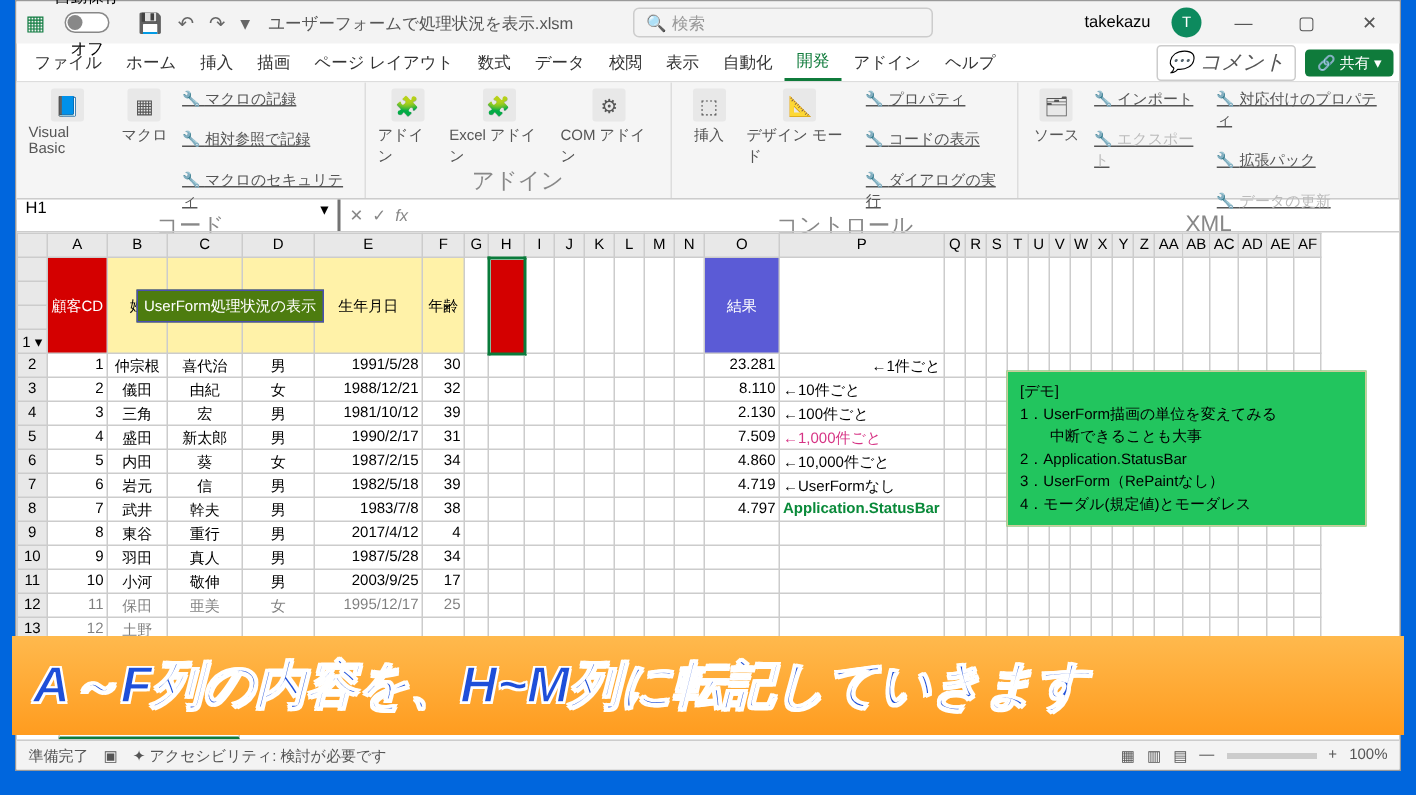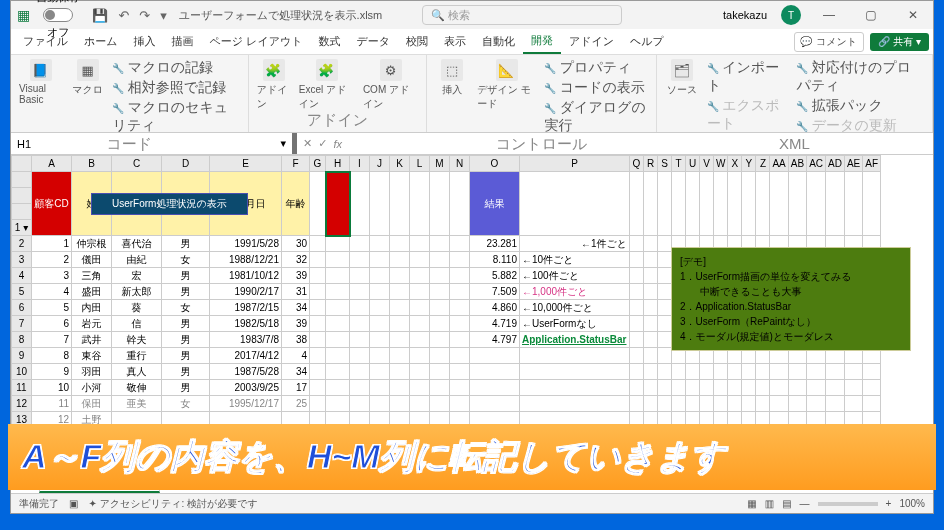--- a/index.html
+++ b/index.html
@@ -12,54 +12,54 @@
 .titlebar .qicons { display:flex; gap:10px; color:#666; font-size:13px; margin-left:6px; }
 .titlebar .titletext { margin-left:12px; color:#555; }
 .searchbox { margin-left:40px; display:flex; align-items:center; border:1px solid #ccc; border-radius:4px; padding:2px 8px; font-size:11px; color:#999; width:200px; height:20px; }
 .titlebar .right { margin-left:auto; display:flex; align-items:center; gap:14px; }
 .avatar { width:20px; height:20px; border-radius:50%; background:#0d8a5e; color:#fff; font-size:10px; display:flex; align-items:center; justify-content:center; }
 .winbtn { width:28px; text-align:center; color:#555; font-size:12px; }
 .menubar { height:26px; display:flex; align-items:center; font-size:11px; padding:0 4px; gap:0; border-bottom:1px solid #ddd; }
 .menubar .tab { padding:4px 8px; color:#333; }
 .menubar .tab.active { border-bottom:2px solid #0f7b3b; color:#0f7b3b; }
 .menubar .rightbtns { margin-left:auto; display:flex; gap:6px; align-items:center; }
-.btn-comment { border:1px solid #ccc; border-radius:3px; padding:2px 6px; font-size:10px; color:#555; }
+.btn-comment { border:1px solid #ccc; border-radius:3px; padding:2px 6px; font-size:14px; color:#555;font-style:italic; }
 .btn-share { background:#0f7b3b; color:#fff; border-radius:3px; padding:2px 8px; font-size:10px; }
 .ribbon { height:78px; background:#f5f5f5; display:flex; font-size:10px; color:#555; border-bottom:1px solid #ccc; }
 .rgroup { border-right:1px solid #ddd; padding:4px 8px 2px; display:flex; flex-direction:column; justify-content:space-between; }
 .rgroup .gname { text-align:center; font-size:15px; color:#888; }
 .rgroup .gbody { display:flex; gap:8px; align-items:flex-start; flex:1; }
 .rbtn { display:flex; flex-direction:column; align-items:center; gap:2px; min-width:34px; }
 .ricon { width:22px; height:22px; background:#e8e8e8; border-radius:2px; display:flex; align-items:center; justify-content:center; font-size:13px; }
-.rlist { display:flex; flex-direction:column; gap:2px; font-size:14px; }
+.rlist { display:flex; flex-direction:column; gap:13px; font-size:10px;text-decoration:underline; }
 .rlist span::before { content:"🔧 "; font-size:10px; }
 .namebox-row { height:22px; display:flex; align-items:center; border-bottom:1px solid #ccc; font-size:11px; }
-.namebox { width:286px; border-right:5px solid #737373; padding:0 6px; height:100%; display:flex; align-items:center; justify-content:space-between; }
+.namebox { width:216px; border-right:2px solid #737373; padding:0 6px; height:100%; display:flex; justify-content:space-between; }
 .fx-area { display:flex; align-items:center; gap:6px; padding:0 6px; color:#888; }
 .grid-wrap { flex:1; overflow:hidden; position:relative; }
 table.grid { border-collapse:collapse; font-size:10px; table-layout:fixed; }
 .grid th, .grid td { border:1px solid #ccc; height:16px; padding:0 2px; text-align:center; overflow:hidden; white-space:nowrap; }
 .grid th { background:#e8e8e8; font-weight:normal; }
 .rowhead { background:#e8e8e8; width:20px; min-width:20px; }
 .hdr-yellow { background:#fff2a8; }
 .hdr-red { background:#d40000; color:#fff; }
 .hdr-blue { background:#5b5bd6; color:#fff; }
-.shape-btn { background:#0c4a6e; color:#fff; padding:3px 20px; font-size:10px; border:1px solid #4a4fb1; }
+.shape-btn { background:#4d7c0f; color:#fff; padding:3px 4px; font-size:10px; border:1px solid #4a4fb1; }
 .num { text-align:right !important; padding-right:4px; }
 .note-pink { background:#ffe8f3; border:1px solid #d0a0c0; padding:6px 10px; font-size:11px; text-align:left; }
-.note-yellow { background:#4d7c0f; border:1px solid #cc9; padding:6px 8px; font-size:10px; text-align:left; line-height:1.5; }
+.note-yellow { background:#22c55e; border:1px solid #cc9; padding:6px 8px; font-size:10px; text-align:left; line-height:1.5; }
 .bigcap { position:absolute; left:8px; right:8px; bottom:40px; background:linear-gradient(#ffb94d,#ff9c1f); border-radius:0; padding:10px 14px; }
 .bigcap span { color:#1e4fd9; font-size:34px; font-weight:bold; font-style:italic; -webkit-text-stroke:1px #fff; text-shadow:1px 1px 0 #fff,-1px -1px 0 #fff,1px -1px 0 #fff,-1px 1px 0 #fff; }
 .sheettabs { height:22px; border-top:1px solid #ccc; display:flex; align-items:center; font-size:10px; padding:0 6px; gap:6px; }
 .sheettabs .stab { padding:2px 10px; background:#fff; border:1px solid #ccc; border-top:none; }
 .sheettabs .stab.active { border-bottom:2px solid #0f7b3b; }
 .status { height:20px; background:#f3f3f3; border-top:1px solid #ccc; display:flex; align-items:center; font-size:10px; padding:0 8px; gap:10px; color:#555; }
 .status .right { margin-left:auto; display:flex; gap:8px; align-items:center; }
 .dimrow td { opacity:0.5; }
-.green-txt { color:#0a8a3a; font-weight:bold;text-decoration:underline; }
+.green-txt { color:#0a8a3a; font-weight:bold; }
 .pink-txt { color:#d63384; }
 </style>
 </head>
 <body>
 
 <div class="window">
 
   <div class="titlebar">
     <span style="color:#107c41;font-size:14px">▦</span>
     <div class="save-toggle">
@@ -358,21 +358,21 @@
             <td class="num">1981/10/12</td>
             <td class="num">39</td>
             <td></td>
             <td></td>
             <td></td>
             <td></td>
             <td></td>
             <td></td>
             <td></td>
             <td></td>
-            <td class="num">5.882</td>
+            <td class="num">2.130</td>
             <td class="" style="text-align:left">←100件ごと</td>
             <td></td>
             <td></td>
             <td></td>
             <td></td>
             <td></td>
             <td></td>
             <td></td>
             <td></td>
             <td></td>

